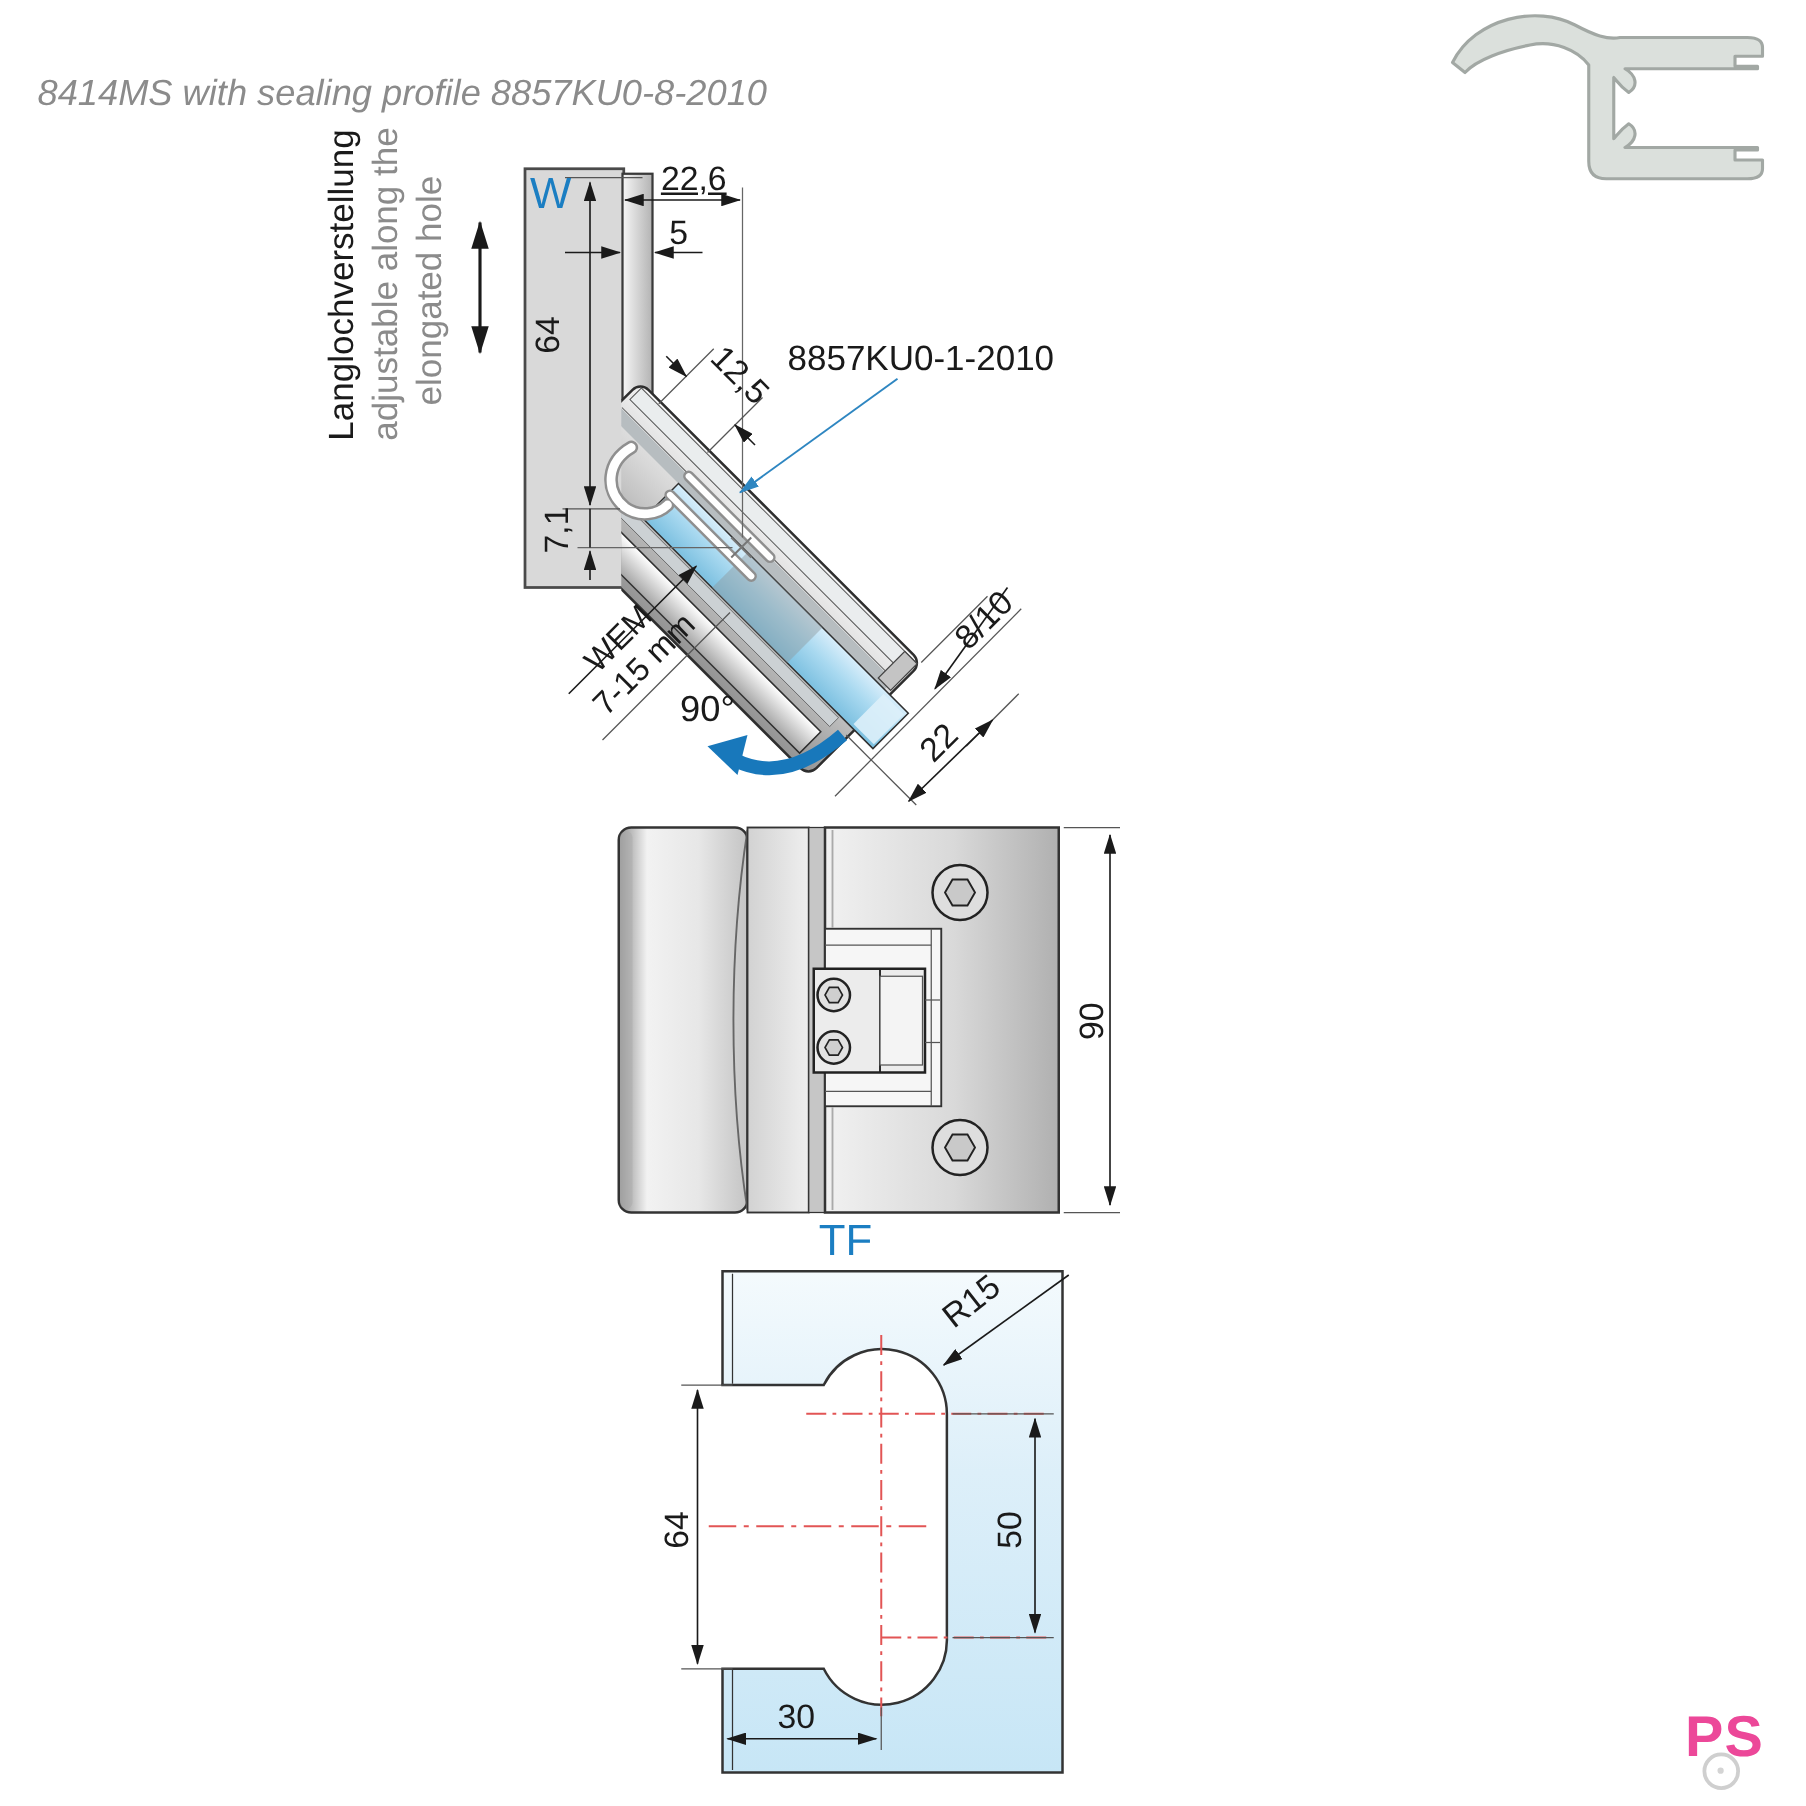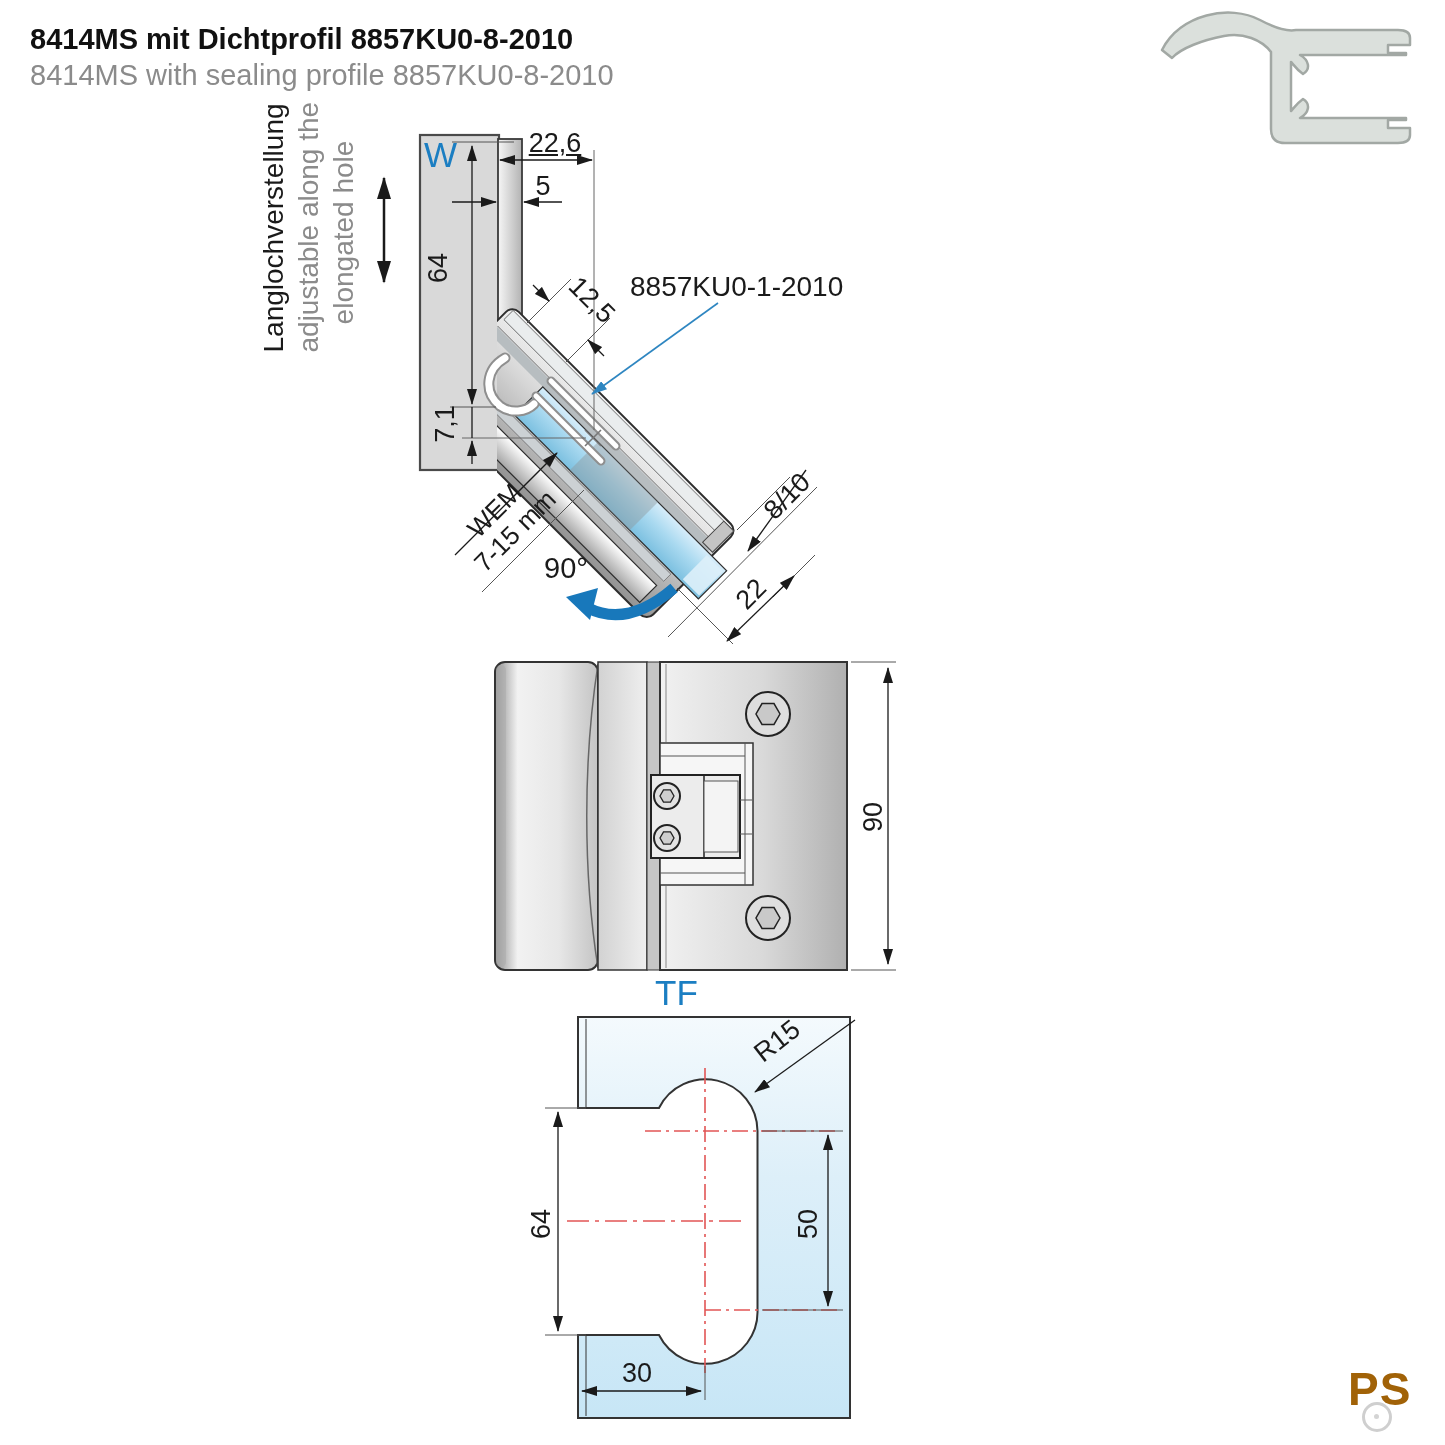--- a/index.html
+++ b/index.html
@@ -13,21 +13,21 @@
   .rot45{transform:rotate(45deg);transform-origin:center center;}
   .rotm45{transform:rotate(-45deg);transform-origin:center center;}
   .rotm38{transform:rotate(-38deg);transform-origin:center center;}
   .blue{color:#1b7ec2;}
   .gray{color:#8b8b8b;}
   .title1{font-size:29px;font-weight:700;color:#111;}
   .title2{font-size:29px;color:#8b8b8b;}
   .biglabel{font-size:35px;}
   .adjblock{width:240px;height:105px;text-align:center;font-size:28px;line-height:35px;}
   .wemblock{width:160px;height:58px;text-align:center;font-size:26px;line-height:29px;}
-  .logo-ps{font-size:46px;font-weight:800;color:#a16207;letter-spacing:1px;text-align:center;}
+  .logo-ps{font-size:46px;font-weight:800;color:#ec4899;letter-spacing:1px;text-align:center;}
   .logo-circle{position:absolute;left:1362px;top:1402px;width:24px;height:24px;
      border:3px solid #cfcfcf;border-radius:50%;background:#ffffff;}
   .logo-circle::after{content:"";position:absolute;left:9px;top:9px;width:5px;height:5px;
      background:#d4d4d4;border-radius:50%;}
 </style>
 </head>
 <body>
 
 <div id="stage">
 
@@ -258,22 +258,21 @@
       <line x1="828" y1="1135" x2="828" y2="1306" stroke="#1a1a1a" stroke-width="1.3" marker-start="url(#ar)" marker-end="url(#ar)"></line>
     </g>
 
     <g>
       <line x1="705" y1="1366" x2="705" y2="1400" stroke="#555" stroke-width="1"></line>
       <line x1="582" y1="1391" x2="701" y2="1391" stroke="#1a1a1a" stroke-width="1.3" marker-start="url(#ar)" marker-end="url(#ar)"></line>
     </g>
   </g>
 </svg>
 
-<div class="t title1" style="left:30px;top:24px;">8414MS mit Dichtprofil 8857KU0-8-2010</div>
-<div class="t title2" style="left:30px;top:60px;">8414MS with sealing profile 8857KU0-8-2010</div>
+<div class="t title2" style="left:30px;top:60px;font-style:italic;">8414MS with sealing profile 8857KU0-8-2010</div>
 
 <div class="t adjblock rot90" style="left:188px;top:180px;">
   <div>Langlochverstellung</div>
   <div class="gray">adjustable along the</div>
   <div class="gray">elongated hole</div>
 </div>
 
 <div class="t biglabel blue" style="left:424px;top:140px;">W</div>
 
 <div class="t dim" style="left:510px;top:128px;width:90px;text-decoration:underline;">22,6</div>

